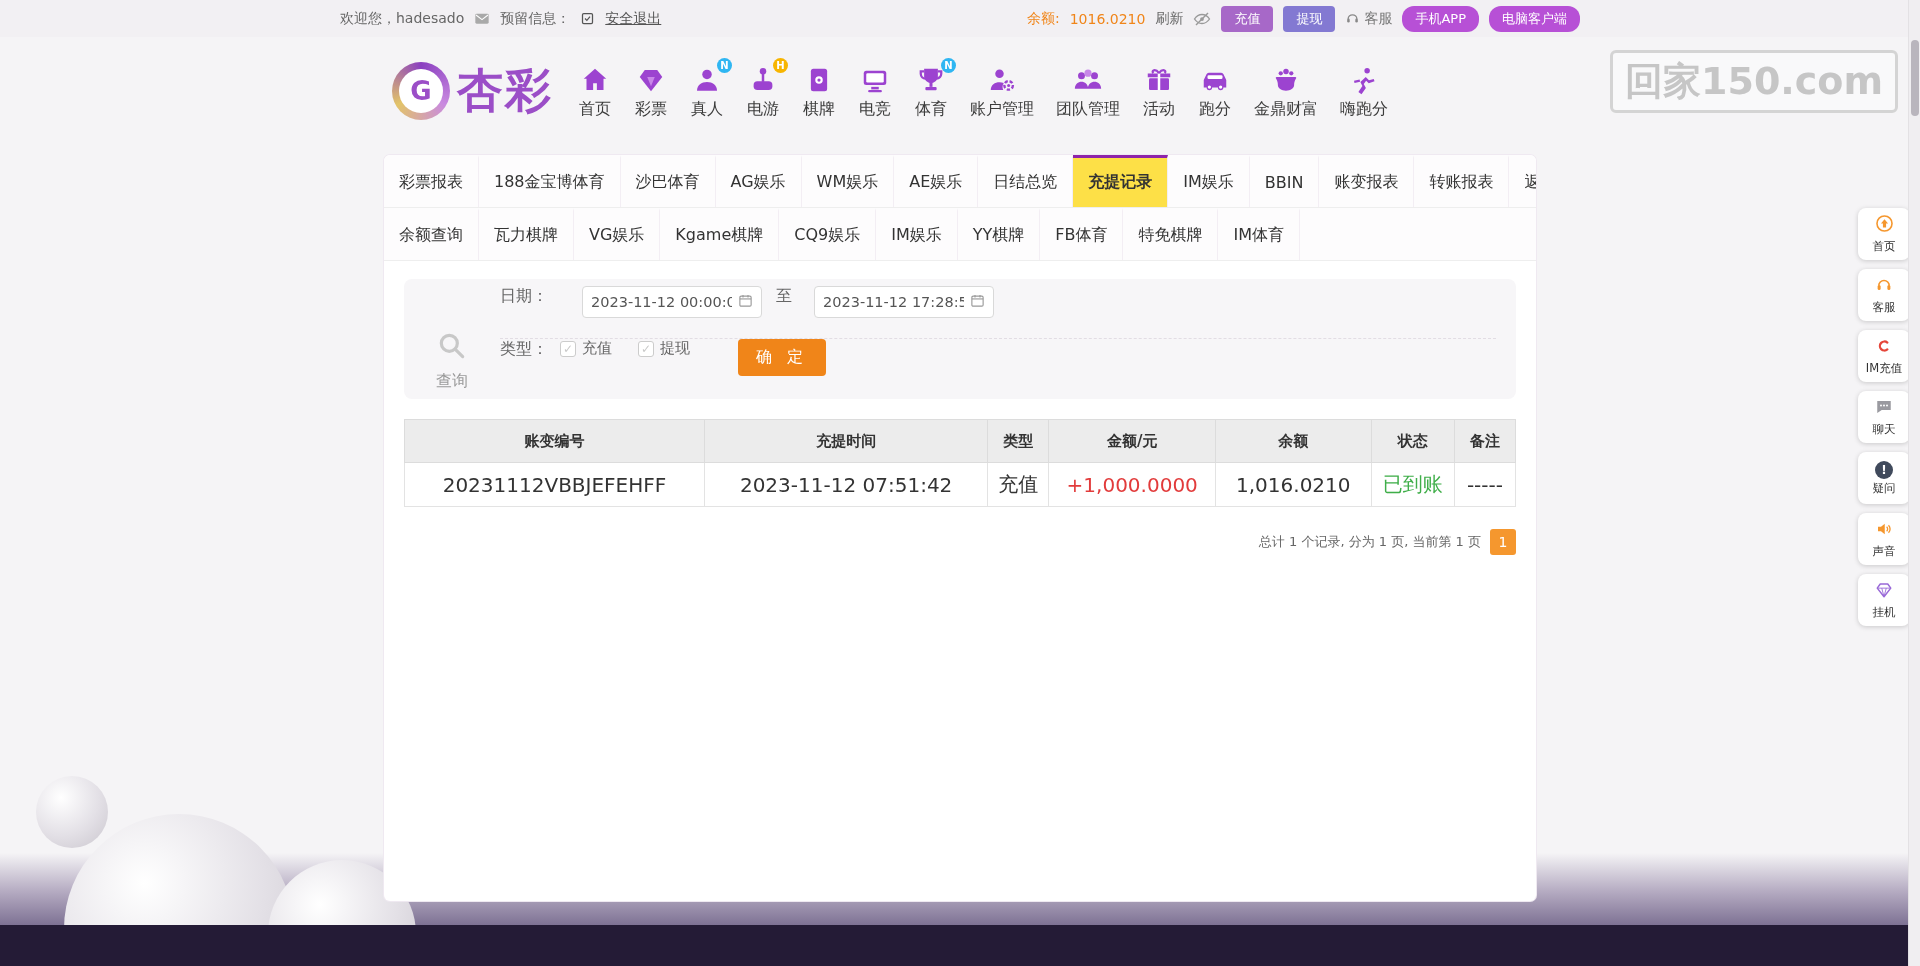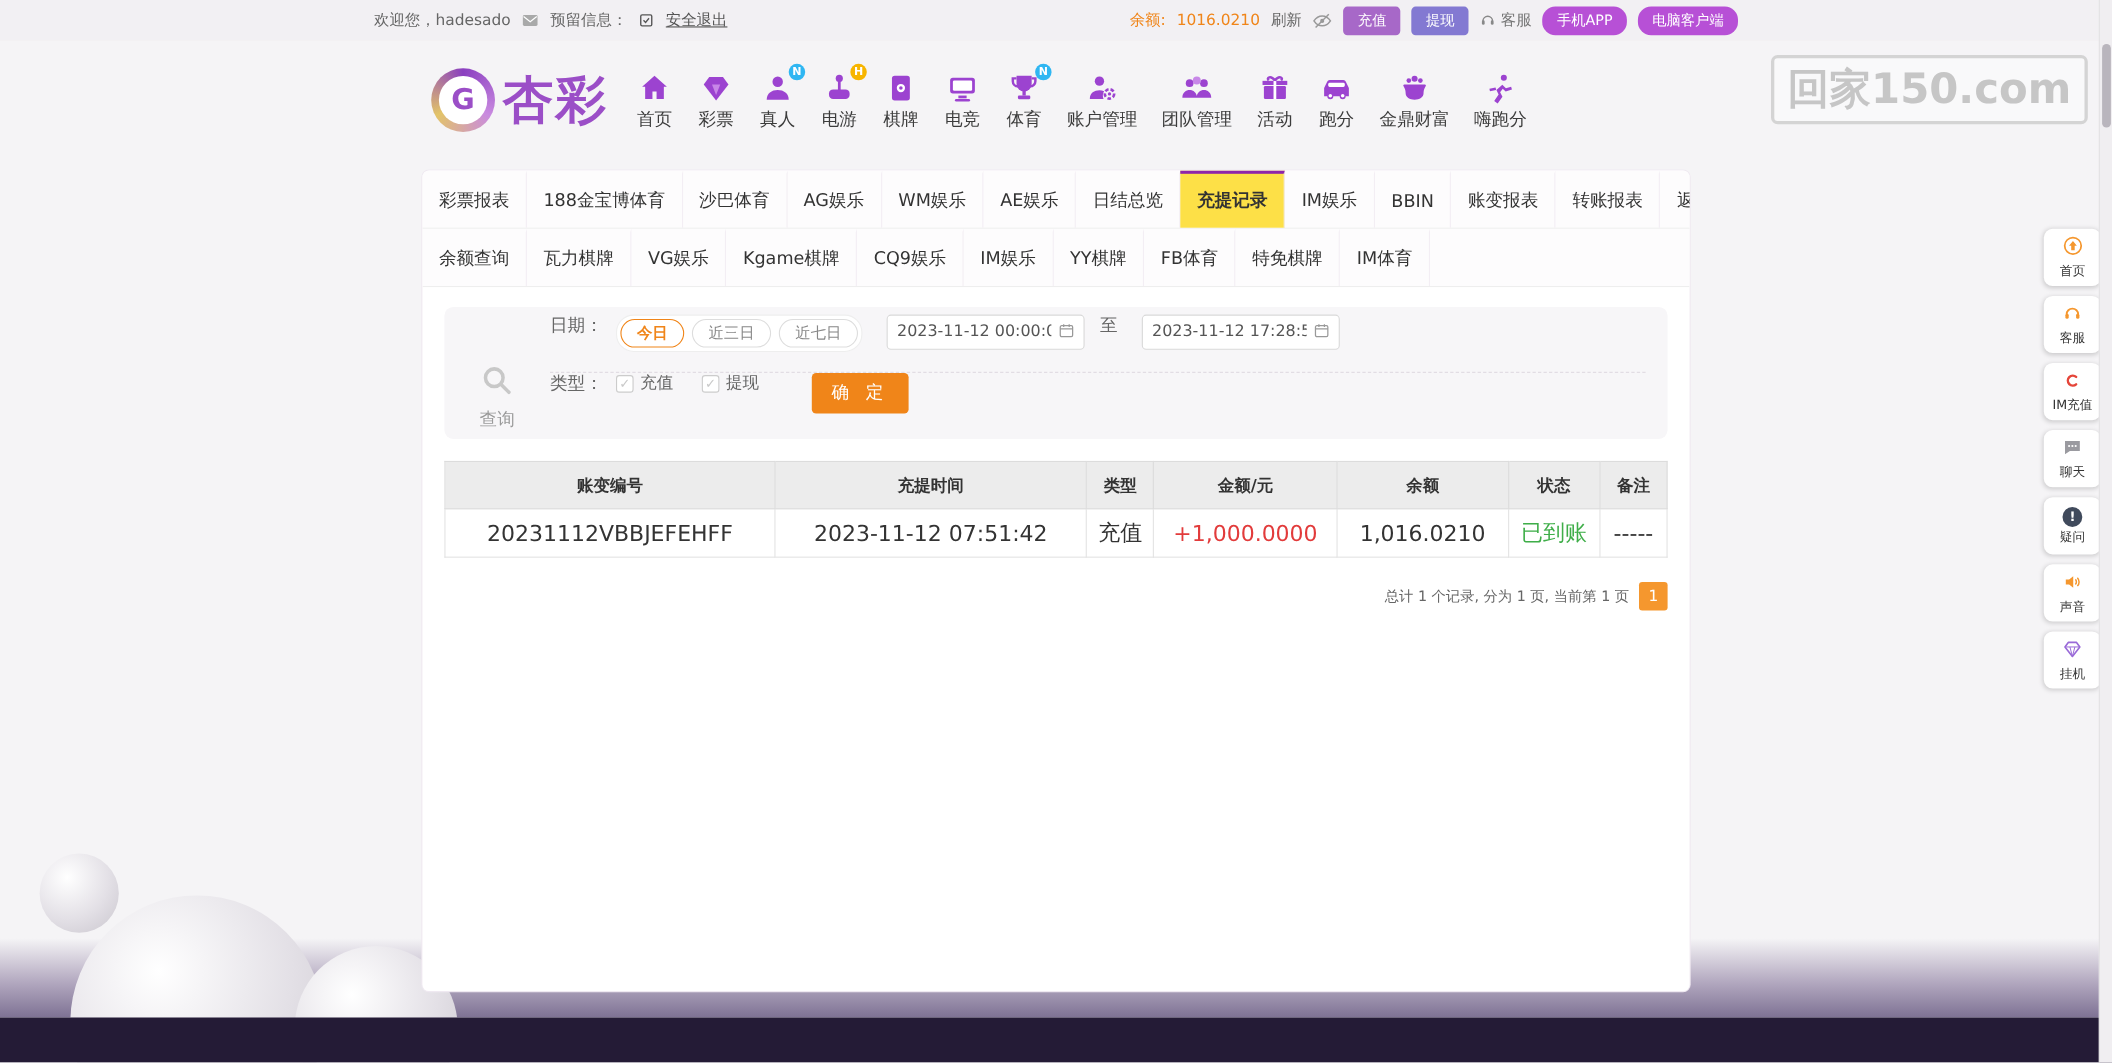--- a/index.html
+++ b/index.html
@@ -320,25 +320,20 @@
         <svg width="32" height="32" viewBox="0 0 24 24">
             <circle cx="10" cy="10" r="6" fill="none" stroke="#c8c8c8" stroke-width="2.4"></circle>
             <line x1="14.5" y1="14.5" x2="20" y2="20" stroke="#c8c8c8" stroke-width="2.4" stroke-linecap="round"></line>
           </svg>
       </span>
       <span>查询</span>
     </div>
     <div class="filter-rows">
       <div class="filter-row first">
         <span class="filter-label">日期：</span>
-        <div class="quick-group">
-          <button class="quick-btn active">今日</button>
-          <button class="quick-btn">近三日</button>
-          <button class="quick-btn">近七日</button>
-        </div>
         <div class="date-input">
           <input value="2023-11-12 00:00:00" style="">
           <span>
             <svg width="15" height="15" viewBox="0 0 24 24">
                 <rect x="3" y="5" width="18" height="16" rx="2" fill="none" stroke="#999" stroke-width="1.8"></rect>
                 <line x1="3" y1="9.5" x2="21" y2="9.5" stroke="#999" stroke-width="1.8"></line>
                 <line x1="8" y1="3" x2="8" y2="7" stroke="#999" stroke-width="1.8"></line>
                 <line x1="16" y1="3" x2="16" y2="7" stroke="#999" stroke-width="1.8"></line>
               </svg>
           </span>

